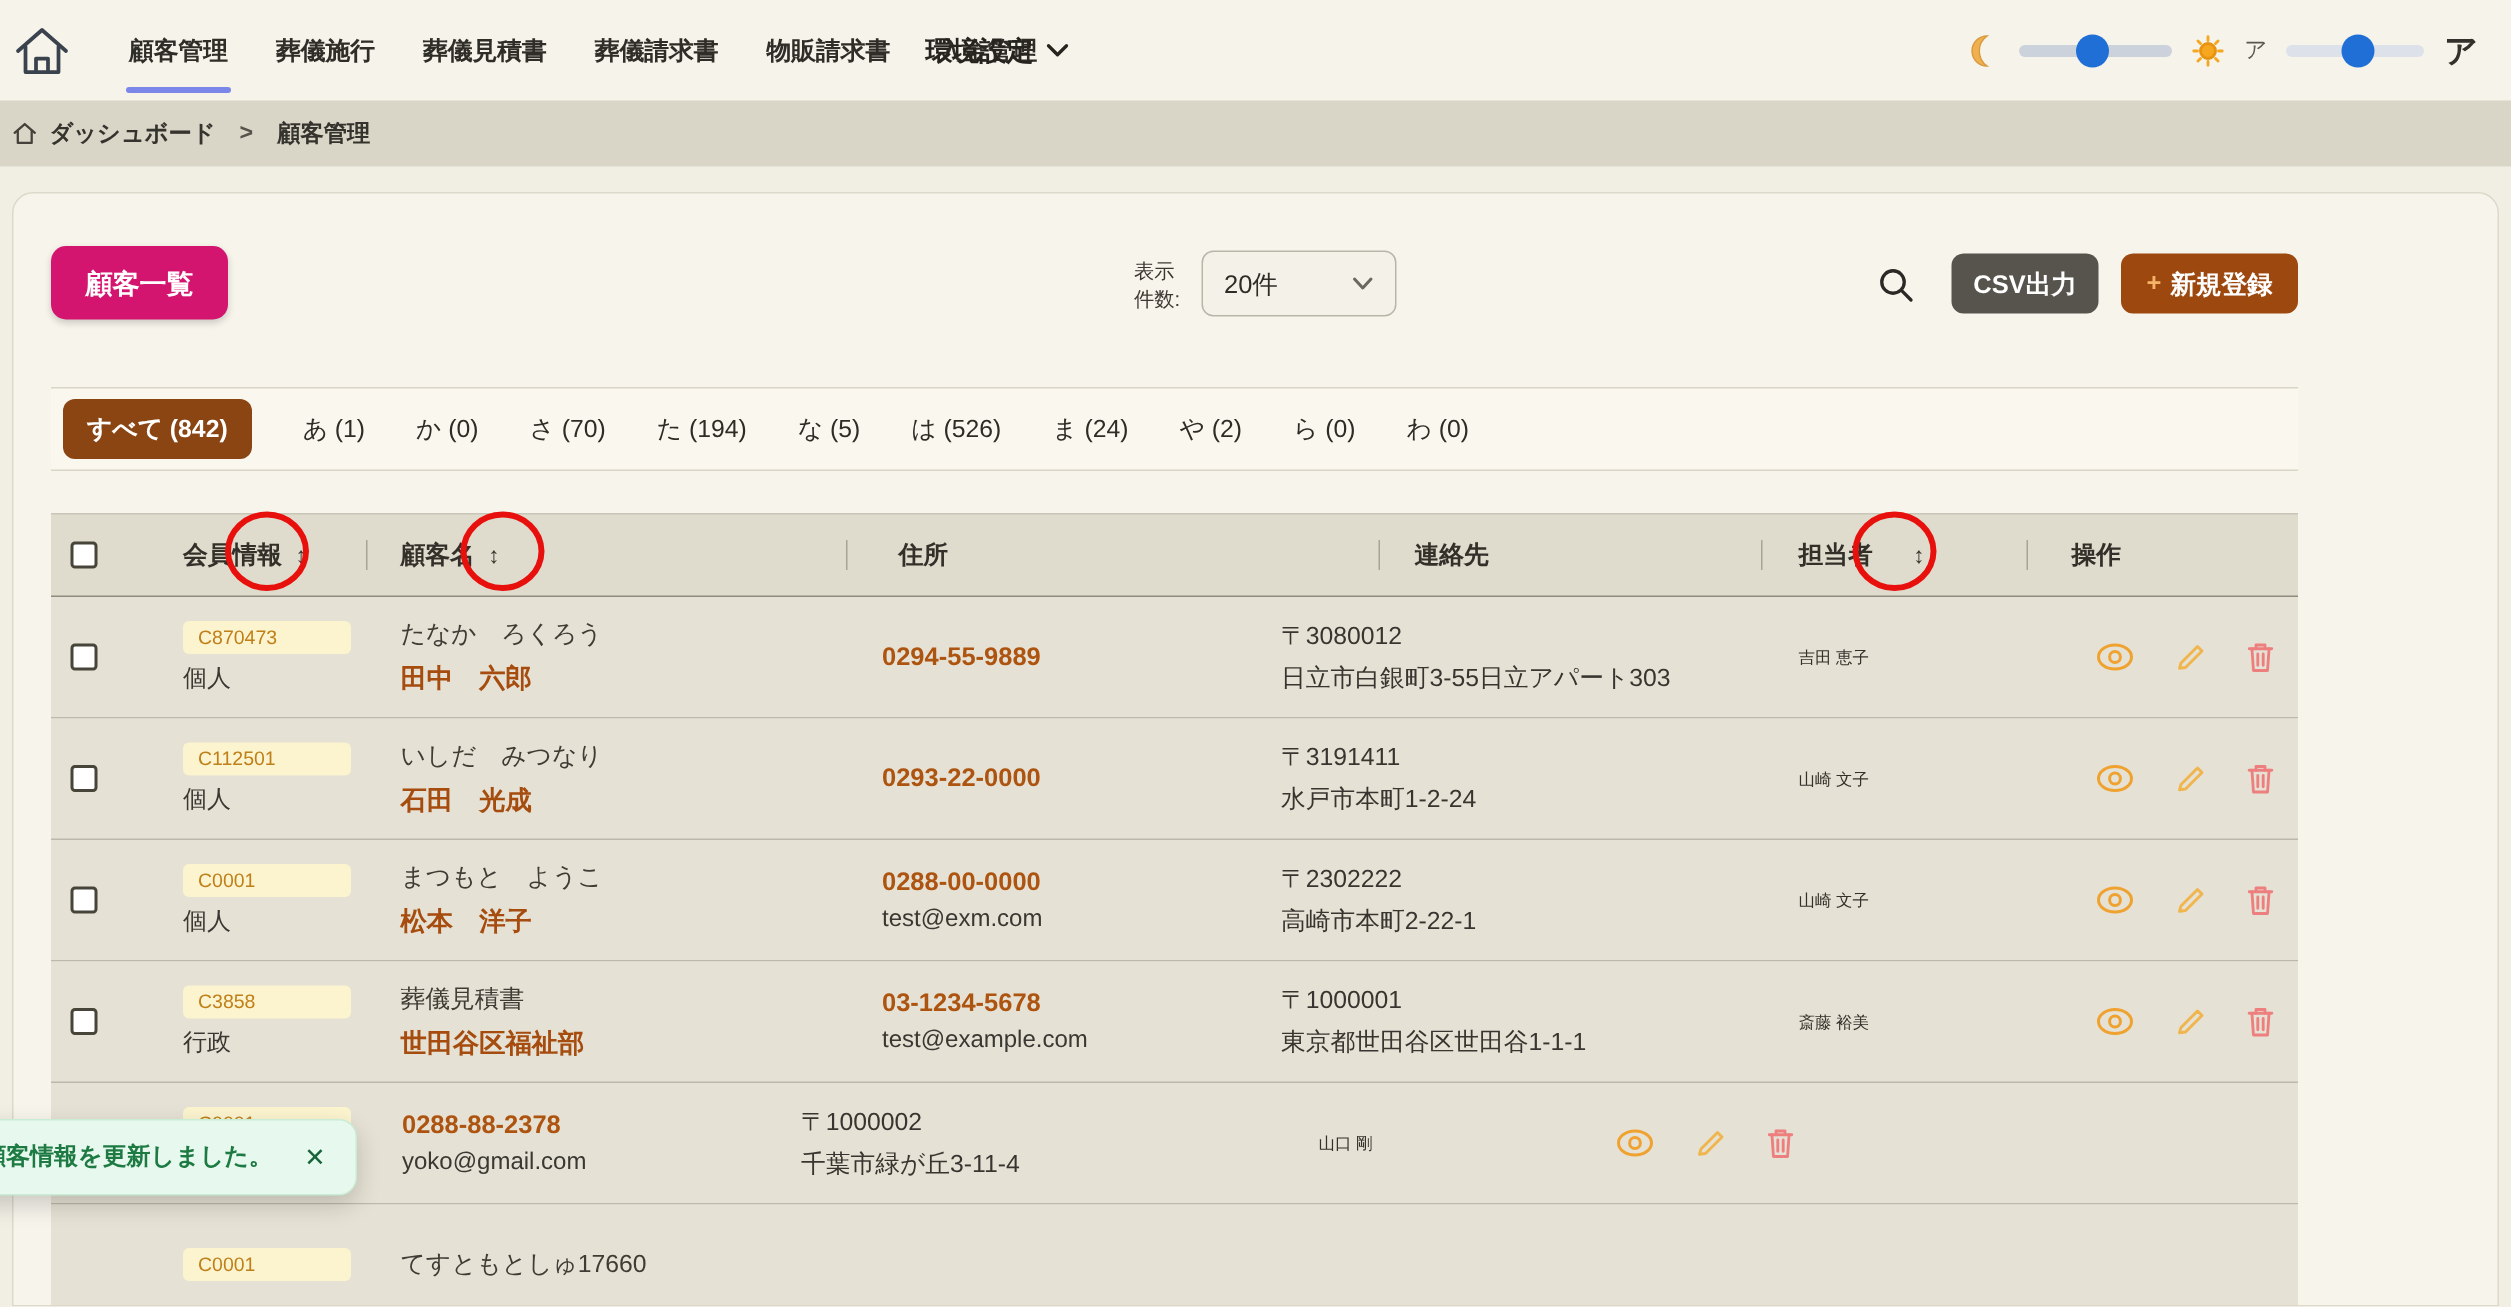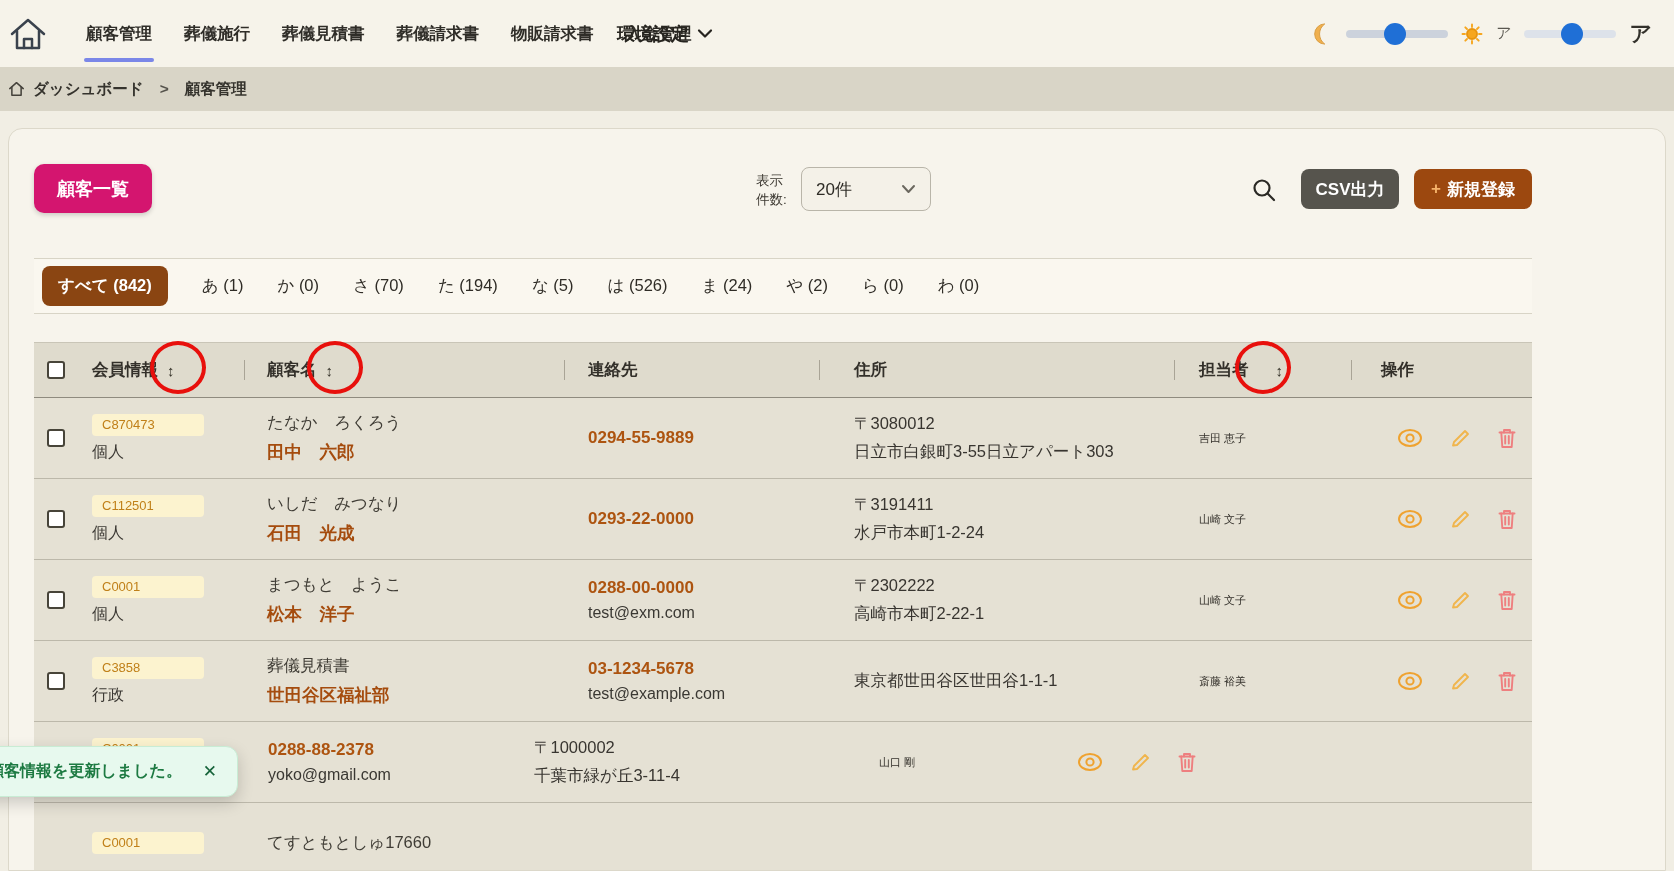--- a/index.html
+++ b/index.html
@@ -50,21 +50,21 @@
   
   .tabsbar{position:absolute;left:25px;top:129px;width:1498px;height:56px;background:#faf7ef;border-top:1px solid #d8d4c6;border-bottom:1px solid #d8d4c6;display:flex;align-items:center;gap:34px;padding-left:8px;}
   .tab{font-size:16.5px;color:#2f2c26;cursor:pointer;white-space:nowrap;}
   .tab.active{background:var(--tab-brown);color:#fff;font-weight:700;border-radius:8px;height:40px;display:flex;align-items:center;padding:0 16px;}
 
   
   .table{position:absolute;left:25px;top:213px;width:1498px;}
   .thead{position:relative;height:56px;background:#dfdbcd;border-top:1px solid #c9c5b7;border-bottom:1px solid #8f8b7f;display:flex;}
   .trow{position:relative;height:81px;background:#e5e1d4;border-bottom:1px solid #bcb8aa;display:flex;}
   .checkbox{position:absolute;left:13px;top:50%;margin-top:-9px;width:18px;height:18px;background:#fff;border:2px solid #474439;border-radius:3px;cursor:pointer;}
-  .col-member{width:210px;padding-left:58px;}
+  .col-member{width:210px;padding-left:88px;}
   .col-name{width:320px;padding-left:23px;}
   .col-contact{width:255px;padding-left:24px;}
   .col-address{width:355px;padding-left:35px;}
   .col-staff{width:177px;padding-left:25px;gap:18px;}
   .col-ops{width:181px;padding-left:30px;}
   .th{position:relative;display:flex;align-items:center;height:100%;font-size:16.5px;font-weight:600;color:#33302a;}
   .th:not(.col-member)::before{content:"";position:absolute;left:0;top:17px;bottom:17px;width:1px;background:#a9a496;}
   .th .sort{margin-left:9px;font-size:15px;font-weight:400;color:#3b382f;cursor:pointer;}
   .td{display:flex;flex-direction:column;justify-content:center;gap:6px;height:100%;}
   .td span:empty{display:none;}
@@ -212,25 +212,25 @@
       <div class="thead">
         <span class="checkbox"></span>
         <div class="th col-member">
           <span>会員情報</span>
             <span class="sort">↕</span>
         </div>
         <div class="th col-name">
           <span>顧客名</span>
             <span class="sort">↕</span>
         </div>
+        <div class="th col-address">
+            <span>住所</span>
+          </div>
         <div class="th col-contact">
             <span>連絡先</span>
-          </div>
-        <div class="th col-address">
-            <span>住所</span>
           </div>
         <div class="th col-staff">
           <span>担当者</span>
             <span class="sort">↕</span>
         </div>
         <div class="th col-ops">
             <span>操作</span>
           </div>
       </div>
 
@@ -373,20 +373,21 @@
             </div>
             <div class="td col-name">
               <span class="kana">葬儀見積書</span>
               <span class="cname">世田谷区福祉部</span>
             </div>
             <div class="td col-contact">
               <span class="phone">03-1234-5678</span>
               <span class="email">test@example.com</span>
             </div>
             <div class="td col-address">
+              <span class="postal">〒1000001</span>
               <span class="addr">東京都世田谷区世田谷1-1-1</span>
             </div>
             <div class="td col-staff">
               <span class="staff-name">斎藤 裕美</span>
             </div>
             <div class="td col-ops">
               <span class="op">
                 <svg width="26" height="20" viewBox="0 0 26 20" fill="none" stroke="var(--icon-eye)" stroke-width="2">
                   <ellipse cx="13" cy="10" rx="11" ry="8"></ellipse>
                   <circle cx="13" cy="10" r="3.6"></circle>

